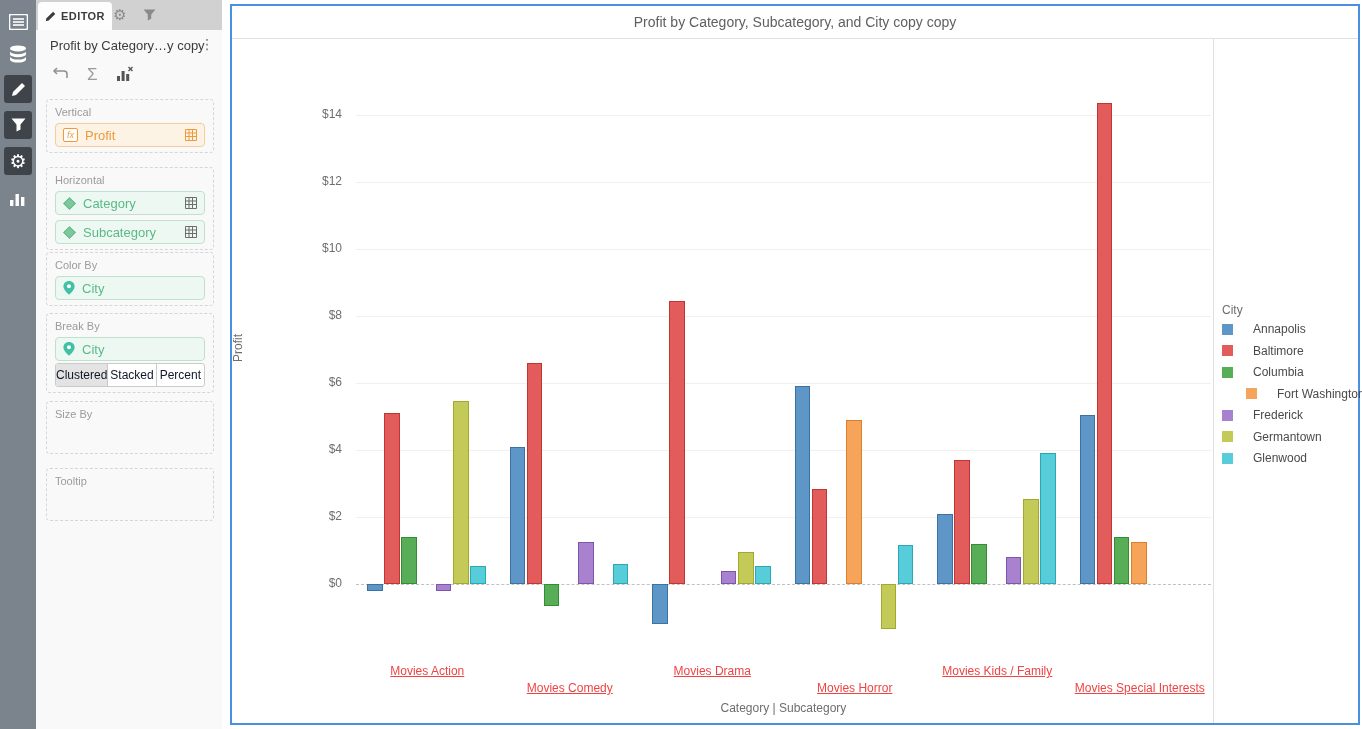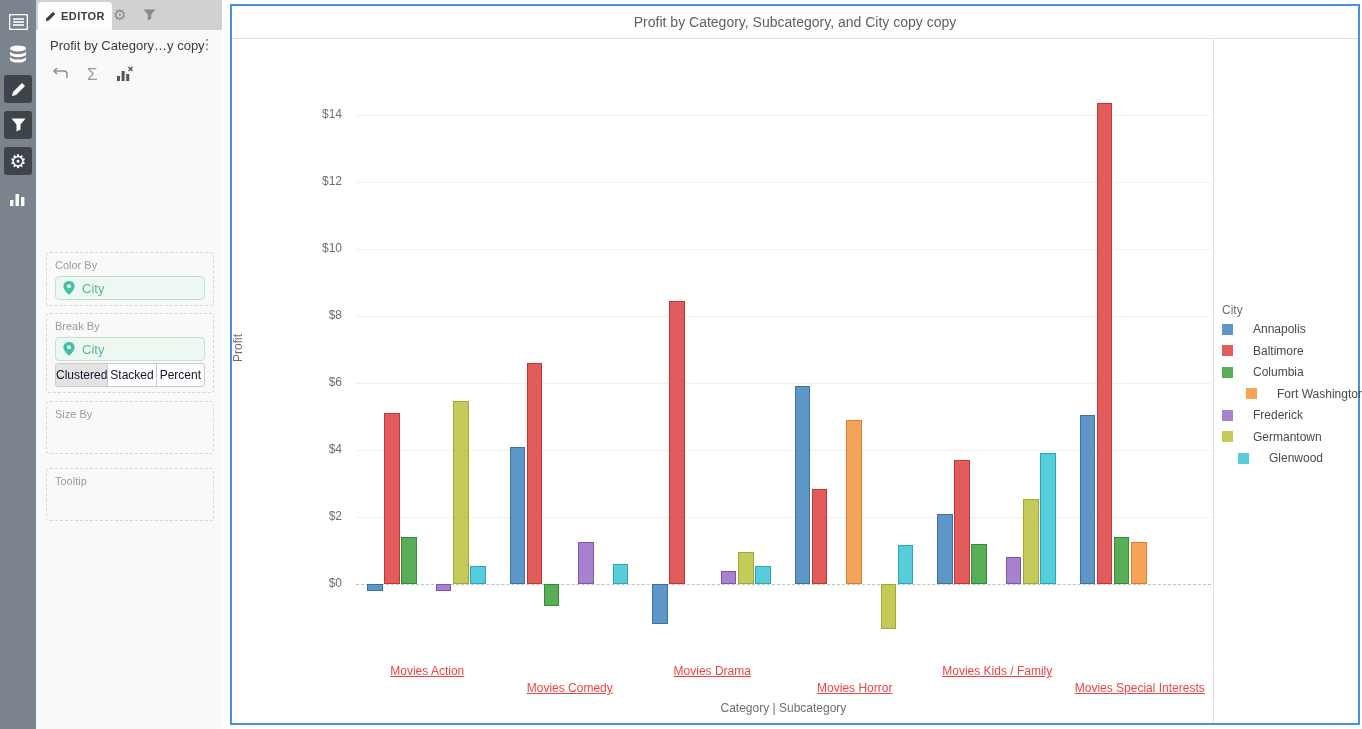--- a/index.html
+++ b/index.html
@@ -149,21 +149,48 @@
     <span>
       <svg width="18" height="15" viewBox="0 0 18 15">
           <rect x="1" y="10" width="3" height="5" fill="#555"></rect>
           <rect x="5.6" y="5" width="3" height="10" fill="#555"></rect>
           <rect x="10.2" y="8" width="3" height="7" fill="#555"></rect>
           <path d="M12.5 1 l4 4 M16.5 1 l-4 4" stroke="#555" stroke-width="1.4"></path>
         </svg>
     </span>
   </div>
 
-
+  <div class="section" style="top:99px; height:54px">
+    <div class="sec-label">Vertical</div>
+    <div class="chip chip-orange">
+      <span class="fx-badge">fx</span>
+      <span class="txt">Profit</span>
+      <svg width="12" height="12" viewBox="0 0 12 12">
+          <path d="M0.5 0.5 h11 v11 h-11 z M0.5 4 h11 M0.5 7.5 h11 M4 0.5 v11 M7.5 0.5 v11" fill="none" stroke="#ed9a3c"></path>
+        </svg>
+    </div>
+  </div>
+
+  <div class="section" style="top:167px; height:83px">
+    <div class="sec-label">Horizontal</div>
+    <div class="chip chip-green">
+      <span class="diamond"></span>
+      <span class="txt">Category</span>
+      <svg width="12" height="12" viewBox="0 0 12 12">
+          <path d="M0.5 0.5 h11 v11 h-11 z M0.5 4 h11 M0.5 7.5 h11 M4 0.5 v11 M7.5 0.5 v11" fill="none" stroke="#6d6d6d"></path>
+        </svg>
+    </div>
+    <div class="chip chip-green">
+      <span class="diamond"></span>
+      <span class="txt">Subcategory</span>
+      <svg width="12" height="12" viewBox="0 0 12 12">
+          <path d="M0.5 0.5 h11 v11 h-11 z M0.5 4 h11 M0.5 7.5 h11 M4 0.5 v11 M7.5 0.5 v11" fill="none" stroke="#6d6d6d"></path>
+        </svg>
+    </div>
+  </div>
 
   <div class="section" style="top:252px; height:54px">
     <div class="sec-label">Color By</div>
     <div class="chip chip-green">
       <svg width="12" height="14" viewBox="0 0 12 14">
           <path d="M6 0 C2.8 0 0.4 2.4 0.4 5.4 C0.4 9 6 13.6 6 13.6 S11.6 9 11.6 5.4 C11.6 2.4 9.2 0 6 0 z" fill="#41c0a5"></path>
           <circle cx="6" cy="5.2" r="2" fill="#fff"></circle>
         </svg>
       <span class="txt">City</span>
     </div>
@@ -271,18 +298,18 @@
         <span class="nm">Fort Washington</span>
       </div>
       <div class="legend-item" style="left: 990px; top: 369px;">
         <span class="sw" style="background: rgb(168, 129, 207);"></span>
         <span class="nm">Frederick</span>
       </div>
       <div class="legend-item" style="left: 990px; top: 390.5px;">
         <span class="sw" style="background: rgb(196, 202, 88);"></span>
         <span class="nm">Germantown</span>
       </div>
-      <div class="legend-item" style="left: 990px; top: 412px; margin-left: 16px;">
+      <div class="legend-item" style="left: 990px; top: 412px;">
         <span class="sw" style="background: rgb(87, 205, 218);"></span>
         <span class="nm">Glenwood</span>
       </div>
     </div>
 </div>
 
 </body></html>

